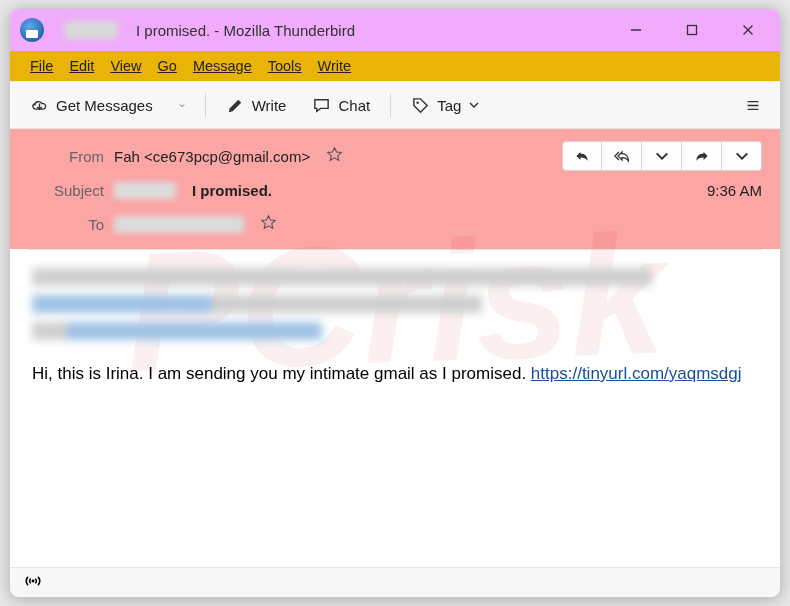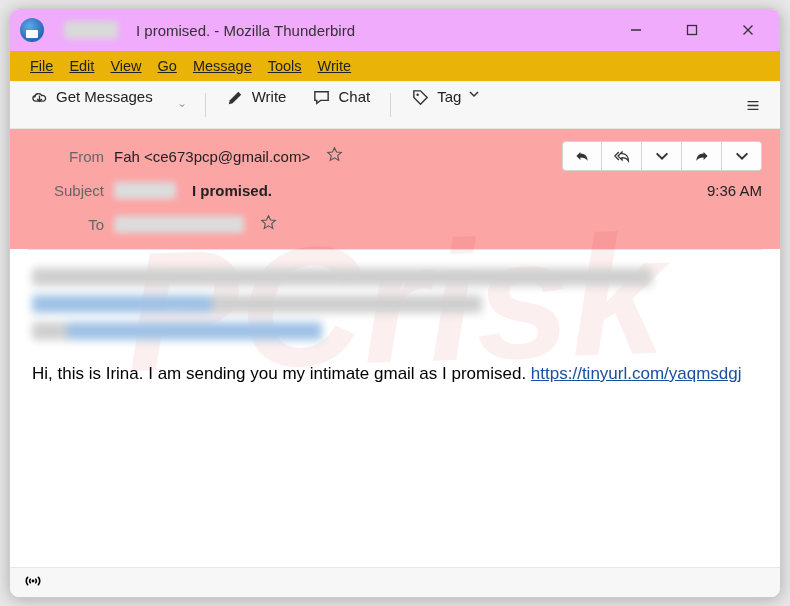--- a/index.html
+++ b/index.html
@@ -10,21 +10,21 @@
 .app-icon::after { content: ""; position: absolute; width: 12px; height: 8px; background: #fff; bottom: 4px; left: 6px; border-radius: 1px; }
 .title-blur { width: 54px; height: 18px; background: #d9d9d9; filter: blur(3px); border-radius: 3px; margin-right: 6px; }
 .title-text { font-size: 15px; color: #333; }
 .winctrls { margin-left: auto; display: flex; }
 .winbtn { width: 56px; height: 42px; display: flex; align-items: center; justify-content: center; color: #333; }
 .winbtn svg { width: 14px; height: 14px; }
 .menubar { height: 30px; display: flex; align-items: center; padding: 0 12px; gap: 0; background: #eab308; }
 .menuitem { font-size: 14.5px; color: #222; padding: 3px 8px; border-radius: 3px; }
 .mnemonic { text-decoration: underline; }
 .toolbar { height: 48px; display: flex; align-items: center; padding: 0 10px; background: #f7f7f7; border-top: 1px solid #eee; border-bottom: 1px solid #e6e6e6; gap: 6px; }
-.tbbtn { height: 34px; display: flex; align-items: flex-start; padding: 0 10px; gap: 7px; font-size: 15px; color: #222; border-radius: 4px; }
+.tbbtn { height: 34px; display: flex; align-items: center; padding: 0 10px; gap: 7px; font-size: 15px; color: #222; border-radius: 4px; }
 .tbbtn svg { width: 19px; height: 19px; }
 .tbsep { width: 1px; height: 24px; background: #d6d6d6; margin: 0 4px; }
 .tbchevron { width: 26px; display: flex; align-items: center; justify-content: center; }
 .hamburger { margin-left: auto; width: 34px; display: flex; align-items: center; justify-content: center; }
 .headers { padding: 10px 18px 8px 18px; background: #fca5a5; }
 .hrow { display: flex; align-items: center; min-height: 34px; }
 .hlabel { width: 76px; text-align: right; color: #666; font-size: 15px; margin-right: 10px; }
 .hval { font-size: 15px; color: #222; display: flex; align-items: center; gap: 16px; }
 .subj-blur { display: inline-block; width: 62px; height: 17px; background: #dcdcdc; filter: blur(3px); border-radius: 3px; vertical-align: middle; }
 .to-blur { display: inline-block; width: 130px; height: 17px; background: #dcdcdc; filter: blur(3px); border-radius: 3px; }

